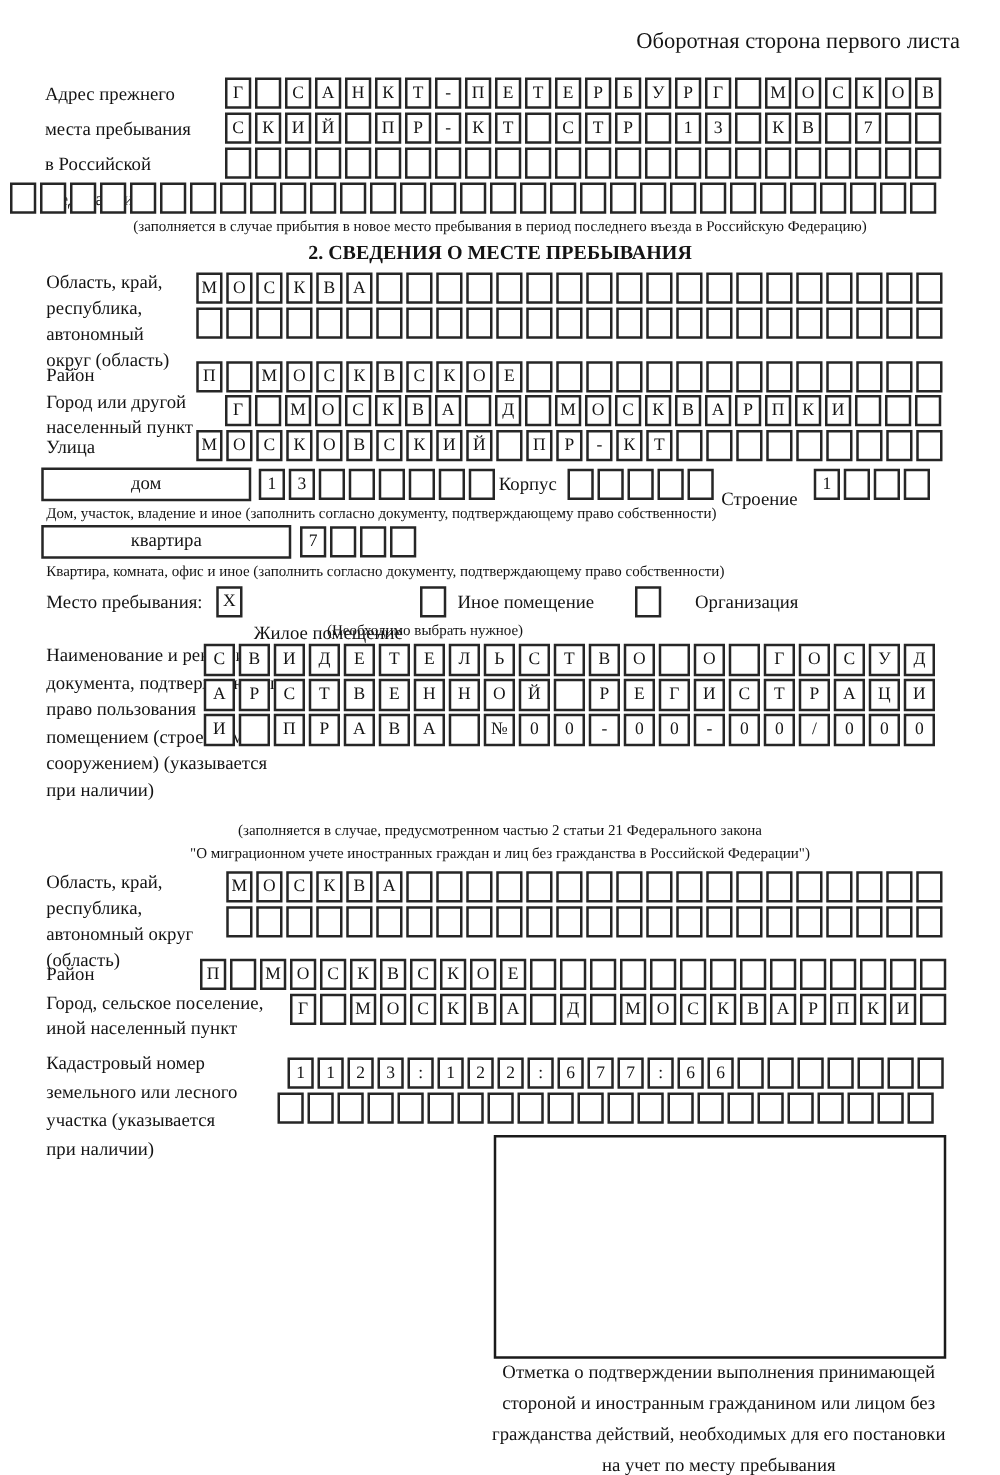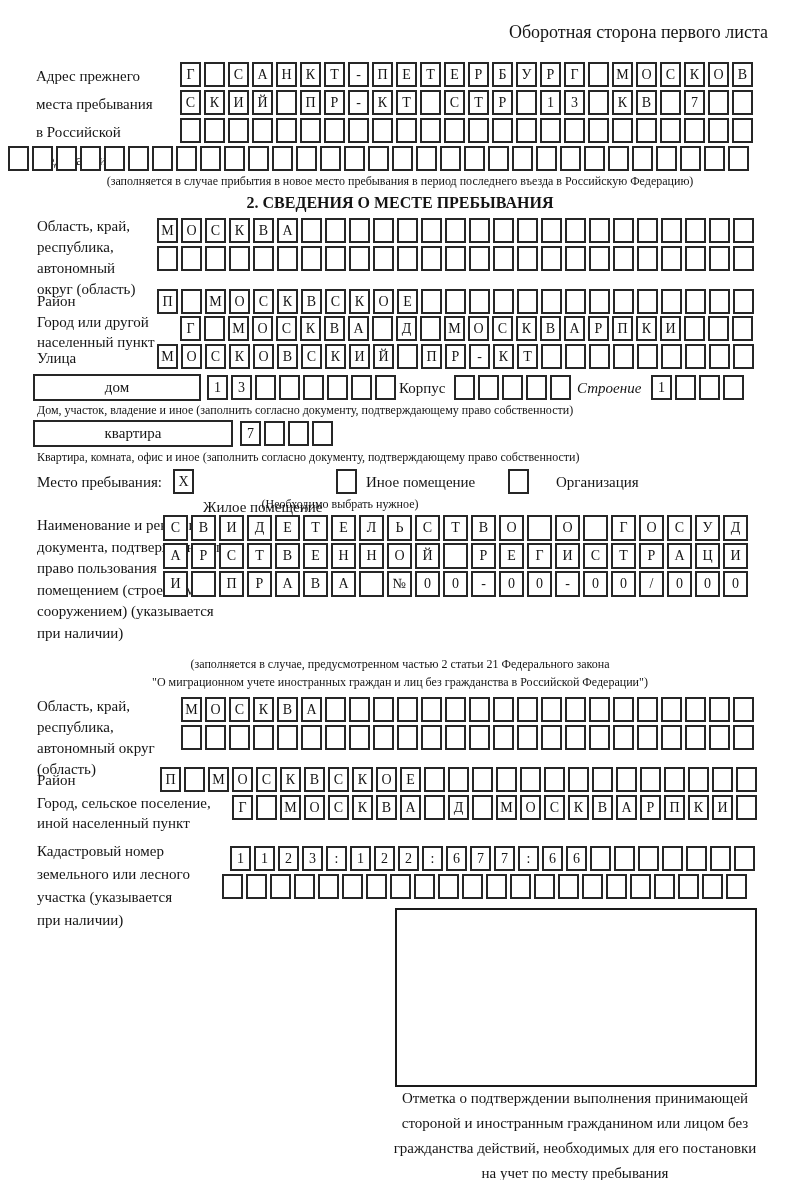--- a/index.html
+++ b/index.html
@@ -307,21 +307,21 @@
       <span class="cell"></span>
     </div>
   <div class="abs label" style="left:399px;top:378px;">Корпус</div>
   <div class="boxrow" style="left:454px;top:375px;">
       <span class="cell"></span>
       <span class="cell"></span>
       <span class="cell"></span>
       <span class="cell"></span>
       <span class="cell"></span>
     </div>
-  <div class="abs label" style="left:577px;top:378px;font-style:italic;">Строение</div>
+  <div class="abs label" style="left:577px;top:390px;">Строение</div>
   <div class="boxrow" style="left:651px;top:375px;">
       <span class="cell">1</span>
       <span class="cell"></span>
       <span class="cell"></span>
       <span class="cell"></span>
     </div>
   <div class="abs caption" style="left:37px;top:403px;">Дом, участок, владение и иное (заполнить согласно документу, подтверждающему право собственности)</div>
 
   <div class="fieldrect" style="left:33px;top:420px;width:200px;">квартира</div>
   <div class="boxrow" style="left:240px;top:421px;">

